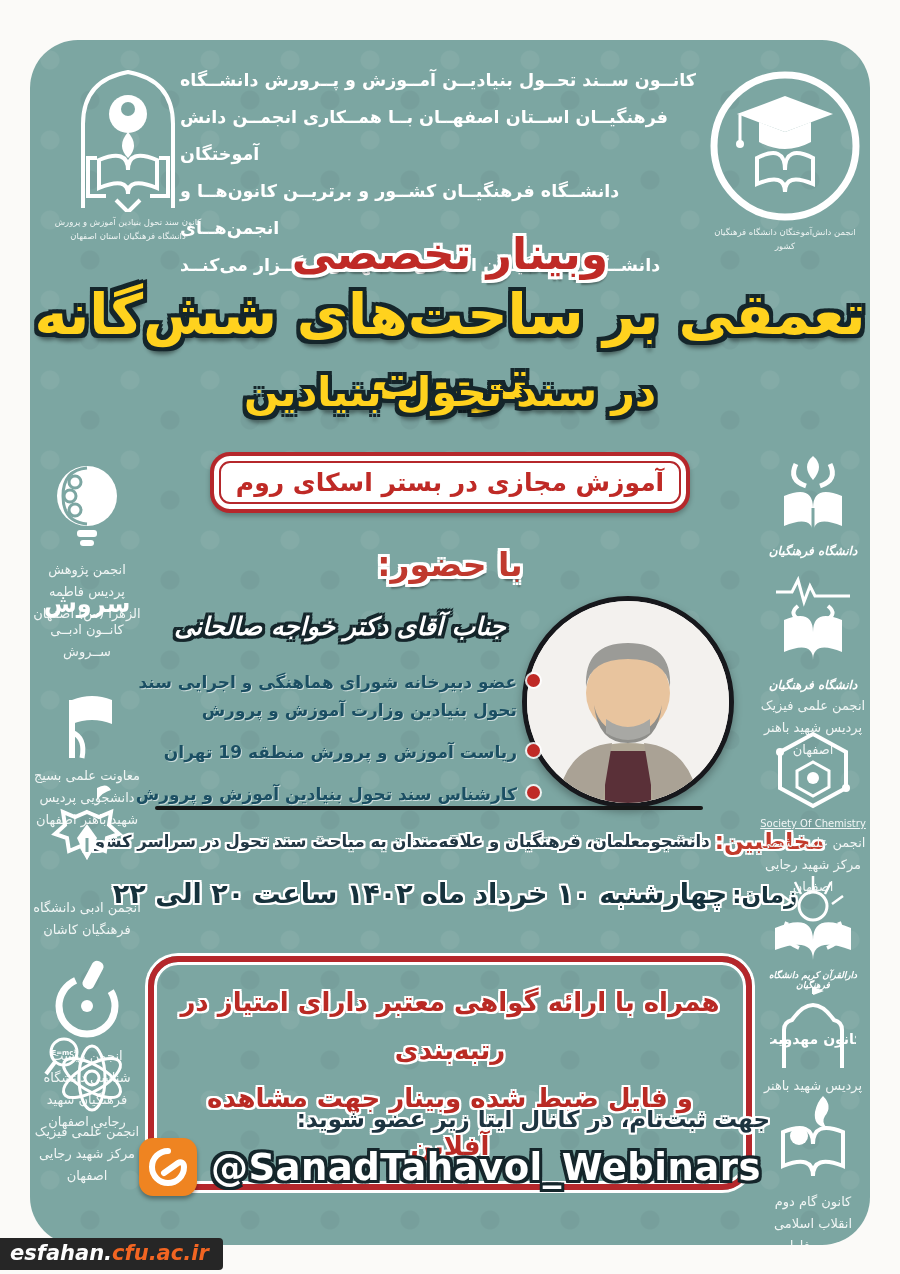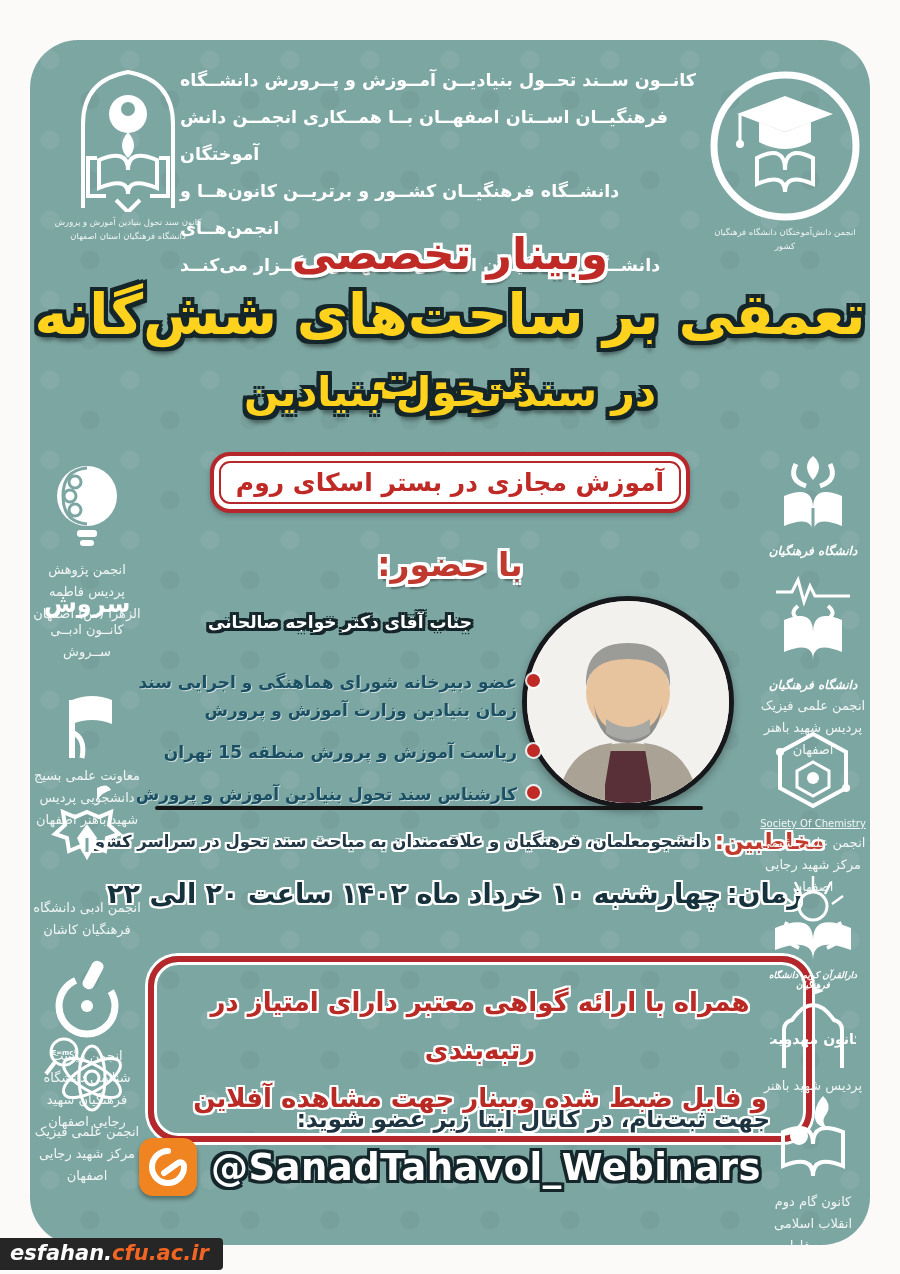--- a/index.html
+++ b/index.html
@@ -43,42 +43,42 @@
   .pill-wrap { position:absolute; left:0; top:412px; width:840px; text-align:center; }
   .pill { display:inline-block; background:#fff; border:4px solid #b5272b; border-radius:20px;
           box-shadow:inset 0 0 0 5px #fff, inset 0 0 0 7px #b5272b, 0 3px 5px rgba(0,0,0,0.25);
           padding:12px 22px; color:#bf2a26; font-weight:bold; font-size:25px; }
 
   .hozur { position:absolute; left:250px; top:505px; width:340px; text-align:center;
            color:#c0392e; font-weight:bold; font-size:33px; }
 
   
   .speaker-name { position:absolute; left:100px; top:572px; width:420px; text-align:center;
-                  color:#fff; font-weight:bold; font-size:17px; }
+                  color:#fff; font-weight:bold; font-size:25px;font-style:italic; }
   .photo { position:absolute; left:492px; top:556px; width:212px; height:212px; border-radius:50%;
            background:#f4f2ef; border:5px solid #17181c; overflow:hidden; box-shadow:0 4px 8px rgba(0,0,0,0.3); }
   .bullets { position:absolute; left:95px; top:628px; width:415px; }
   .bullet { display:flex; flex-direction:row; gap:10px; margin-bottom:14px; align-items:flex-start; }
   .dot { width:13px; height:13px; border-radius:50%; background:#bf2a26; margin-top:6px; flex:none;
          box-shadow:0 0 0 2px rgba(255,255,255,0.85); }
   .bullet span { color:#1b4f63; font-weight:bold; font-size:17px; line-height:1.65;
                  text-shadow:1px 1px 0 rgba(255,255,255,0.6); }
 
   .divider { position:absolute; left:125px; top:766px; width:548px; height:4px; background:#161616; border-radius:2px; }
 
   
   .aud-row { position:absolute; left:55px; top:788px; width:740px; text-align:center; }
   .aud-label { color:#c23a2b; font-weight:bold; font-size:23px; vertical-align:middle; }
   .aud-text  { color:#223744; font-weight:bold; font-size:16.5px; vertical-align:middle; }
   .time-row { position:absolute; left:55px; top:838px; width:740px; text-align:center; }
-  .time-label { color:#16323c; font-weight:bold; font-size:27px; }
+  .time-label { color:#16323c; font-weight:bold; font-size:23px; }
   .time-text  { color:#16323c; font-weight:bold; font-size:27px; }
 
   
-  .cert { position:absolute; left:118px; top:916px; width:664px; border:6px solid #b5272b; border-radius:30px;
+  .cert { position:absolute; left:118px; top:916px; width:604px; border:6px solid #b5272b; border-radius:30px;
           box-shadow:0 0 0 3px #fff, inset 0 0 0 3px #fff; padding:16px 10px 14px; text-align:center; }
   .cert div { color:#b92a24; font-weight:bold; font-size:26px; line-height:1.85; }
 
   
   .cta { position:absolute; left:100px; top:1066px; width:640px; text-align:right;
          color:#1d3440; font-weight:bold; font-size:23px; }
   .handle-row { position:absolute; left:100px; top:1098px; width:640px; display:flex; align-items:center;
                 justify-content:center; gap:14px; }
   .eitaa { width:58px; height:58px; border-radius:14px; background:#ef8421; display:flex; align-items:center;
            justify-content:center; box-shadow:0 3px 4px rgba(0,0,0,0.35); }
@@ -157,25 +157,25 @@
         <path d="M67 104 q4 38 34 38 q30 0 34 -38 q-6 28 -34 28 q-28 0 -34 -28 Z" fill="#8f8f8b"></path>
         <path d="M79 118 q22 16 44 0 v14 q-22 14 -44 0 Z" fill="#a8a8a4"></path>
       </svg>
     </div>
 
     <div class="speaker-name ob3 rtl">جناب آقای دکتر خواجه صالحانی</div>
 
     <div class="bullets rtl">
       <div class="bullet">
         <span class="dot"></span>
-        <span>عضو دبیرخانه شورای هماهنگی و اجرایی سند زمان بنیادین وزارت آموزش و پرورش</span>
+        <span>عضو دبیرخانه شورای هماهنگی و اجرایی سند تحول بنیادین وزارت آموزش و پرورش</span>
       </div>
       <div class="bullet">
         <span class="dot"></span>
-        <span>ریاست آموزش و پرورش منطقه 15 تهران</span>
+        <span>ریاست آموزش و پرورش منطقه 19 تهران</span>
       </div>
       <div class="bullet">
         <span class="dot"></span>
         <span>کارشناس سند تحول بنیادین آموزش و پرورش</span>
       </div>
     </div>
 
     <div class="divider"></div>
 
     <div class="aud-row rtl">

